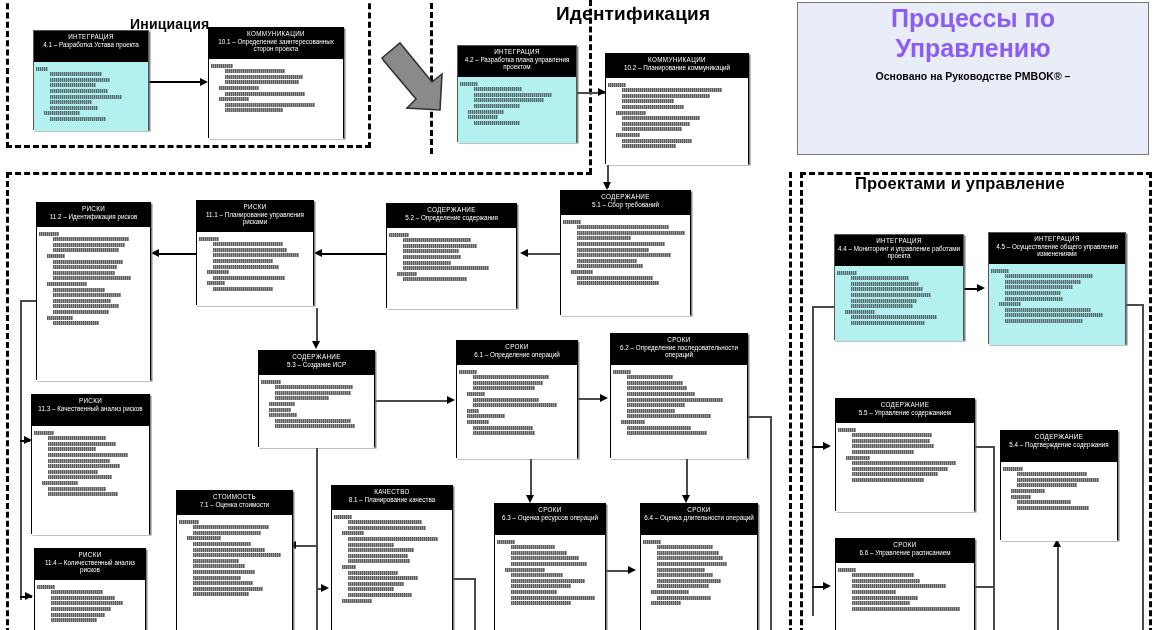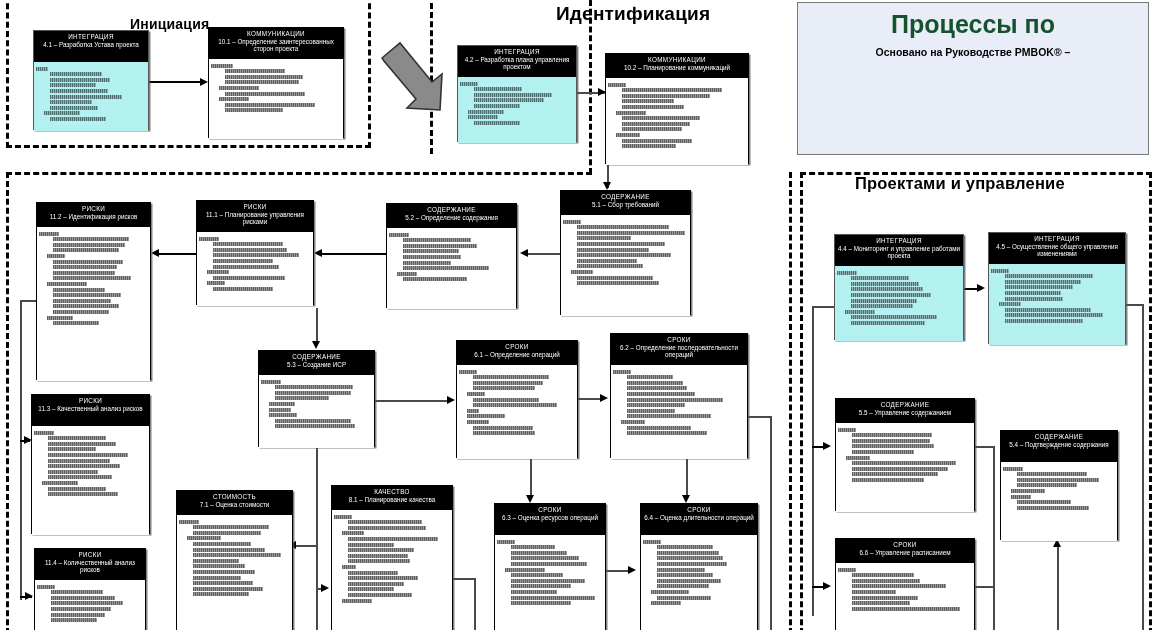--- a/index.html
+++ b/index.html
@@ -43,22 +43,22 @@
   .ah.right{border-top:4.5px solid transparent;border-bottom:4.5px solid transparent;
             border-left:8px solid #000;}
   .ah.down{border-left:4.5px solid transparent;border-right:4.5px solid transparent;
            border-top:8px solid #000;}
   .ah.up{border-left:4.5px solid transparent;border-right:4.5px solid transparent;
          border-bottom:8px solid #000;}
 
   
   #title-panel{position:absolute;background:#e8edf7;border:1px solid #777;
                box-sizing:border-box;text-align:center;}
-  #title-panel .t{font-size:25px;font-weight:bold;line-height:30px;color:#14532d;
-                  padding-top:6px;}
+  #title-panel .t{font-size:25px;font-weight:bold;line-height:30px;color:#8b5cf6;
+                  }
   #title-panel .s{font-size:10.5px;font-weight:bold;line-height:14px;color:#000;
                   padding-top:6px;}
 
   
   #flow-arrow{position:absolute;}
 </style>
 </head>
 <body>
 
 <div class="group" style="left:6px;top:-6px;width:365px;height:154px;"></div>
@@ -69,20 +69,21 @@
 
 <div class="group" style="left:6px;top:172px;width:786px;height:480px;border-top:none;"></div>
 <div class="ln blk" style="left:6px;top:172px;width:586px;height:0;border-top:3px dashed #000;background:none;"></div>
 <div class="ln blk" style="left:589px;top:0px;width:0;height:174px;border-left:3px dashed #000;background:none;"></div>
 
 <div class="group" style="left:800px;top:172px;width:352px;height:480px;"></div>
 <div class="group-title" style="left:855px;top:174px;font-size:16.5px;">Проектами и управление</div>
 
 <div id="title-panel" style="left:797px;top:2px;width:352px;height:153px;">
   <div class="t">Процессы по</div>
+  <div class="t">Управлению</div>
   <div class="s">Основано на Руководстве PMBOK® –</div>
 </div>
 
 <svg id="flow-arrow" style="left:360px;top:38px;" width="85" height="80" viewBox="0 0 85 80">
   <polygon points="22,20 40,5 72,44 82,36 80,72 47,70 56,61 24,23" fill="#8a8a8a" stroke="#333" stroke-width="1.6"></polygon>
 </svg>
 
 <div class="ln lnh blk" style="left:149px;top:81px;width:52px;"></div>
 <div class="ah right" style="left:200px;top:77.5px;"></div>
 

